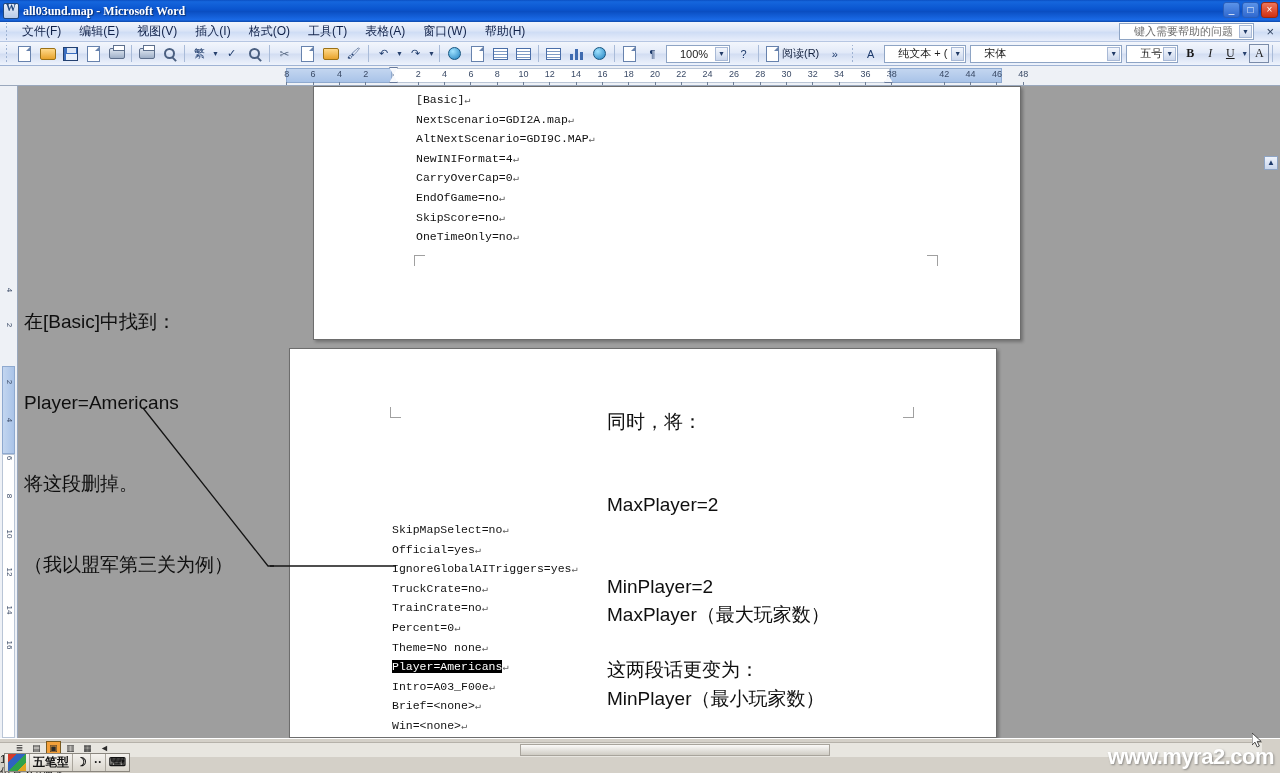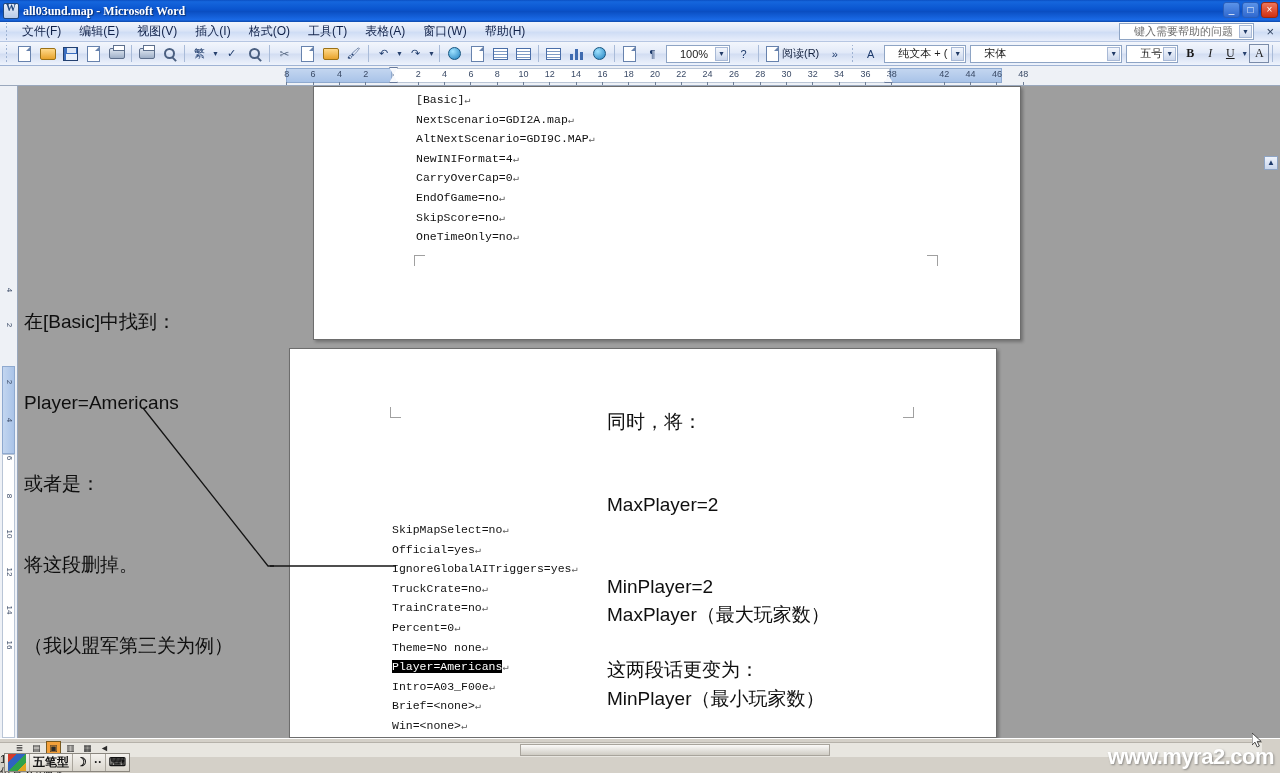--- a/index.html
+++ b/index.html
@@ -504,21 +504,20 @@
     </div>
 
     <svg class="leader" width="1262" height="652" style="left:0;top:0;">
       <polyline points="125,322 250,480 256,480" fill="none" stroke="#141414" stroke-width="1.3"></polyline>
       <line x1="252" y1="480" x2="378" y2="480" stroke="#141414" stroke-width="1.3"></line>
     </svg>
 
     <div class="anno" style="left:6px; top:168px;">
       <div>在[Basic]中找到：</div>
       <div>Player=Americans</div>
-      <div>或者是：</div>
       <div>将这段删掉。</div>
       <div>（我以盟军第三关为例）</div>
     </div>
 
     <div class="anno" style="left:589px; top:267px; line-height:27.5px;">
       <div>同时，将：</div>
       <div>MaxPlayer=2</div>
       <div>MinPlayer=2</div>
       <div>这两段话更变为：</div>
       

